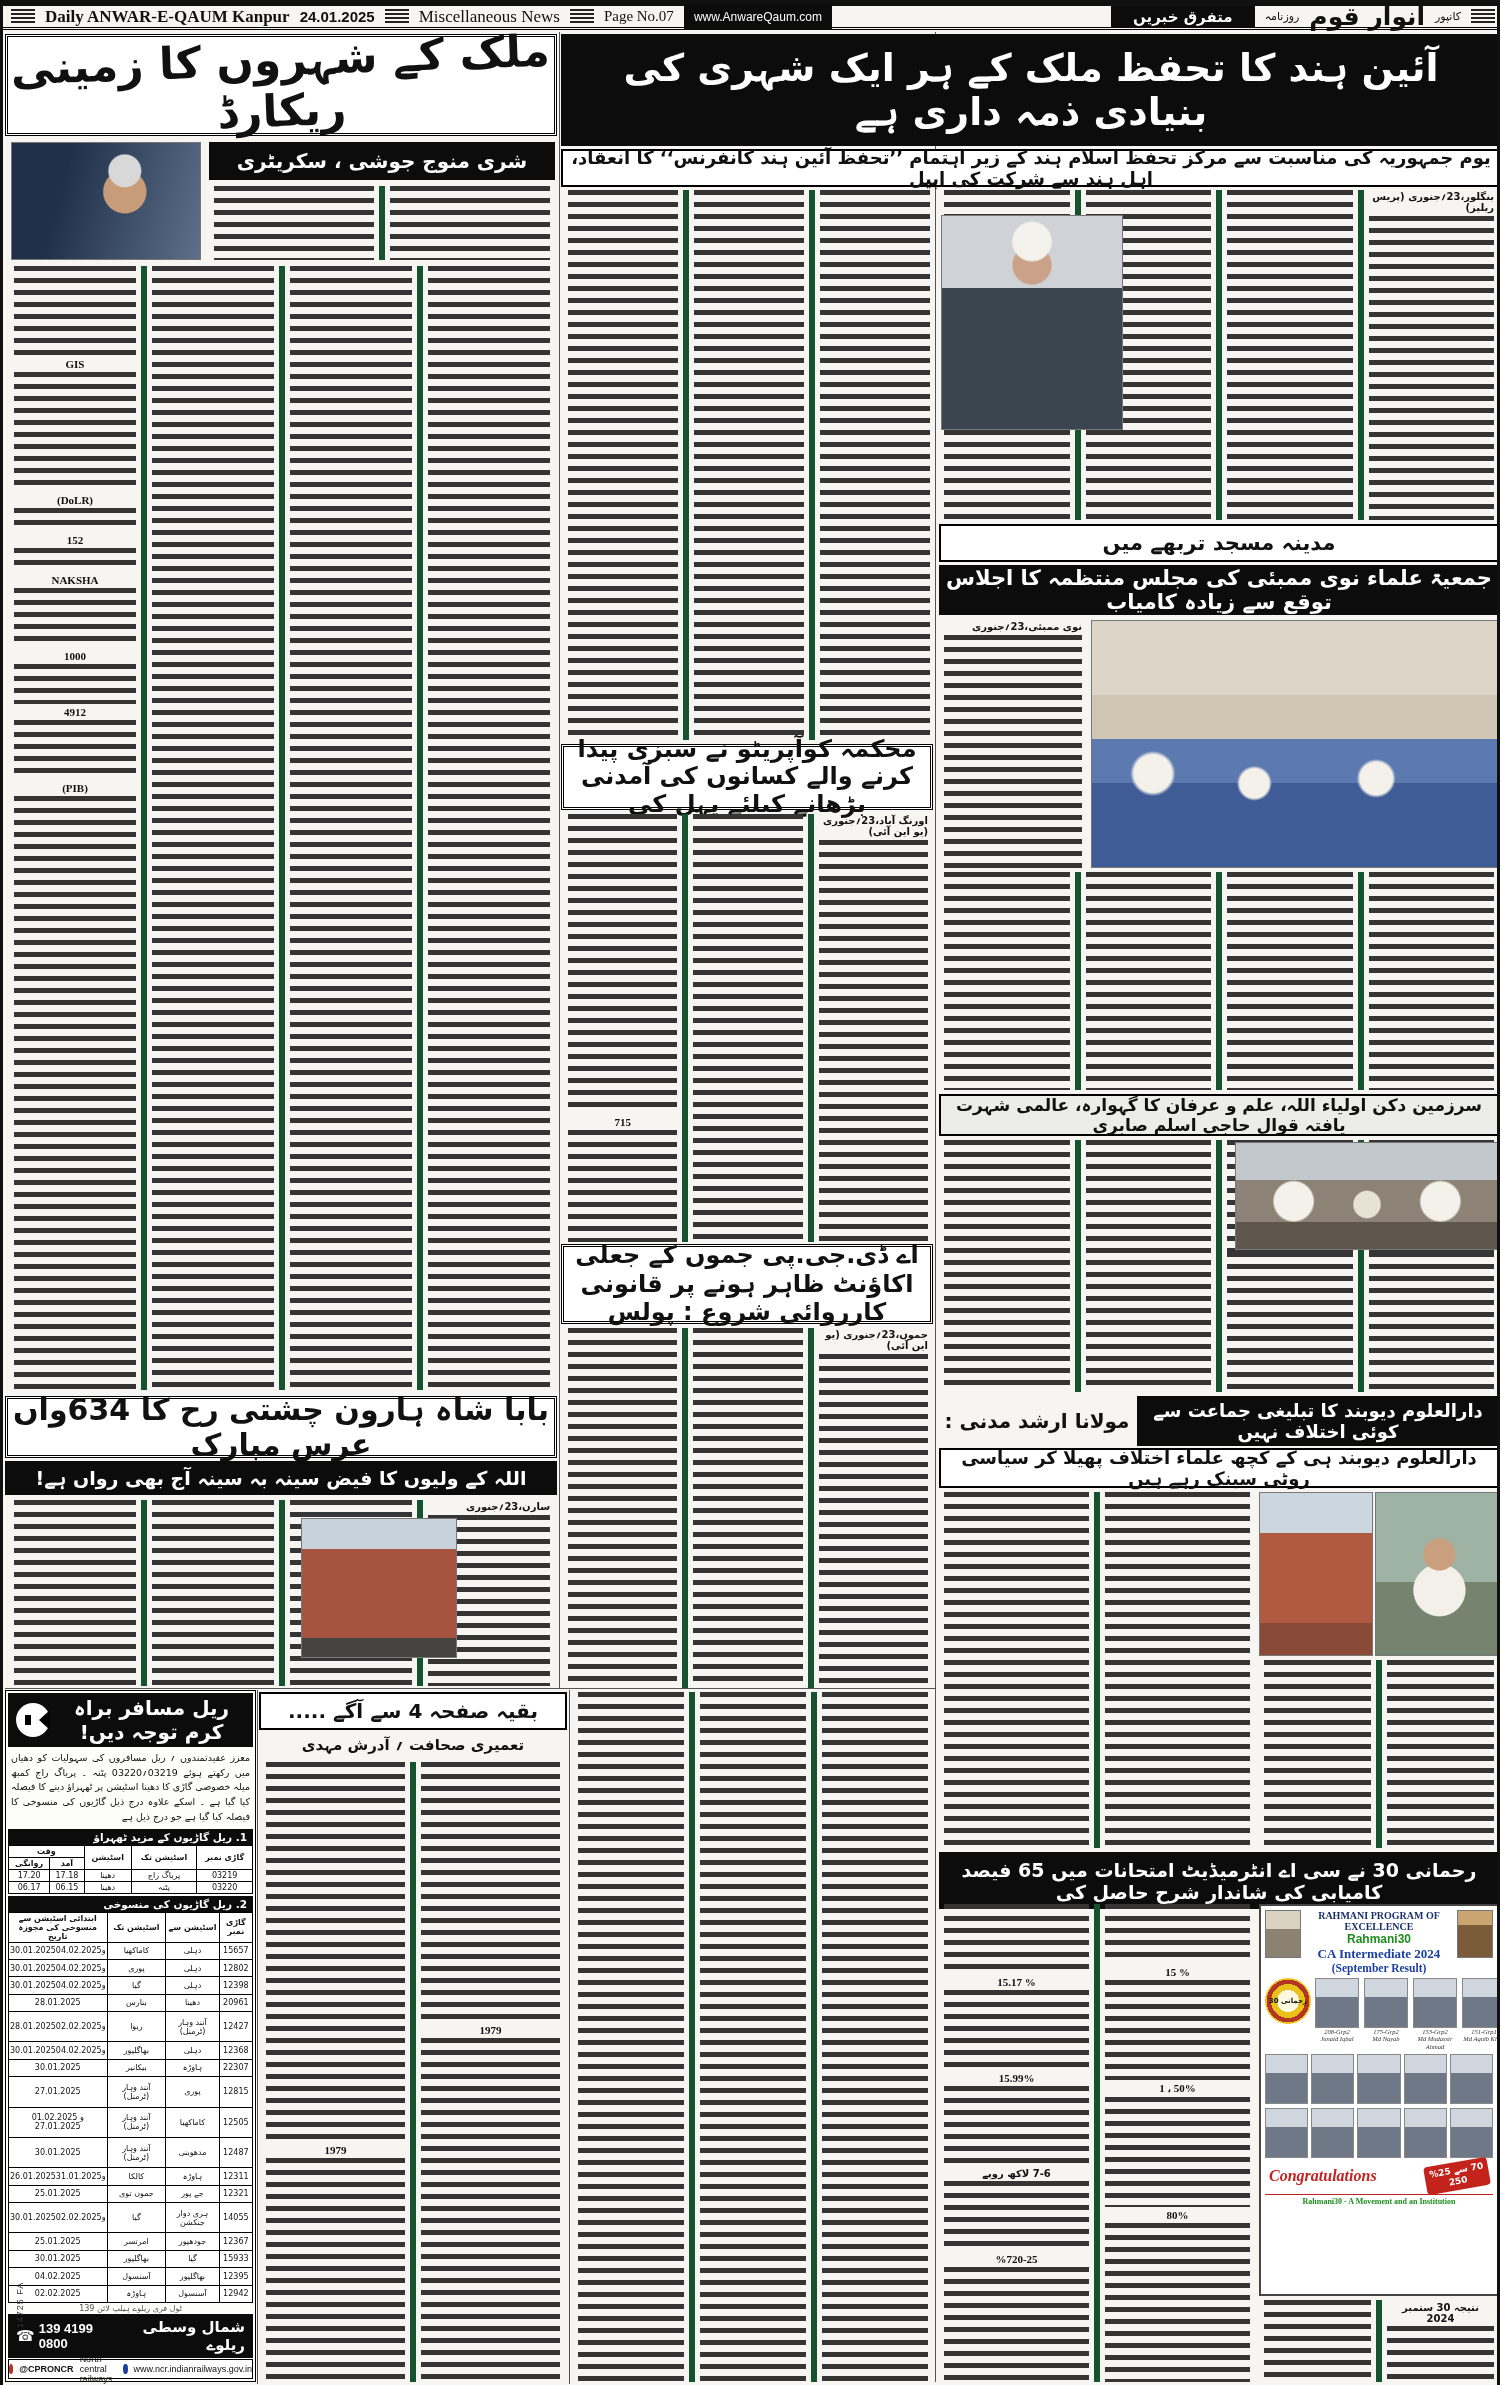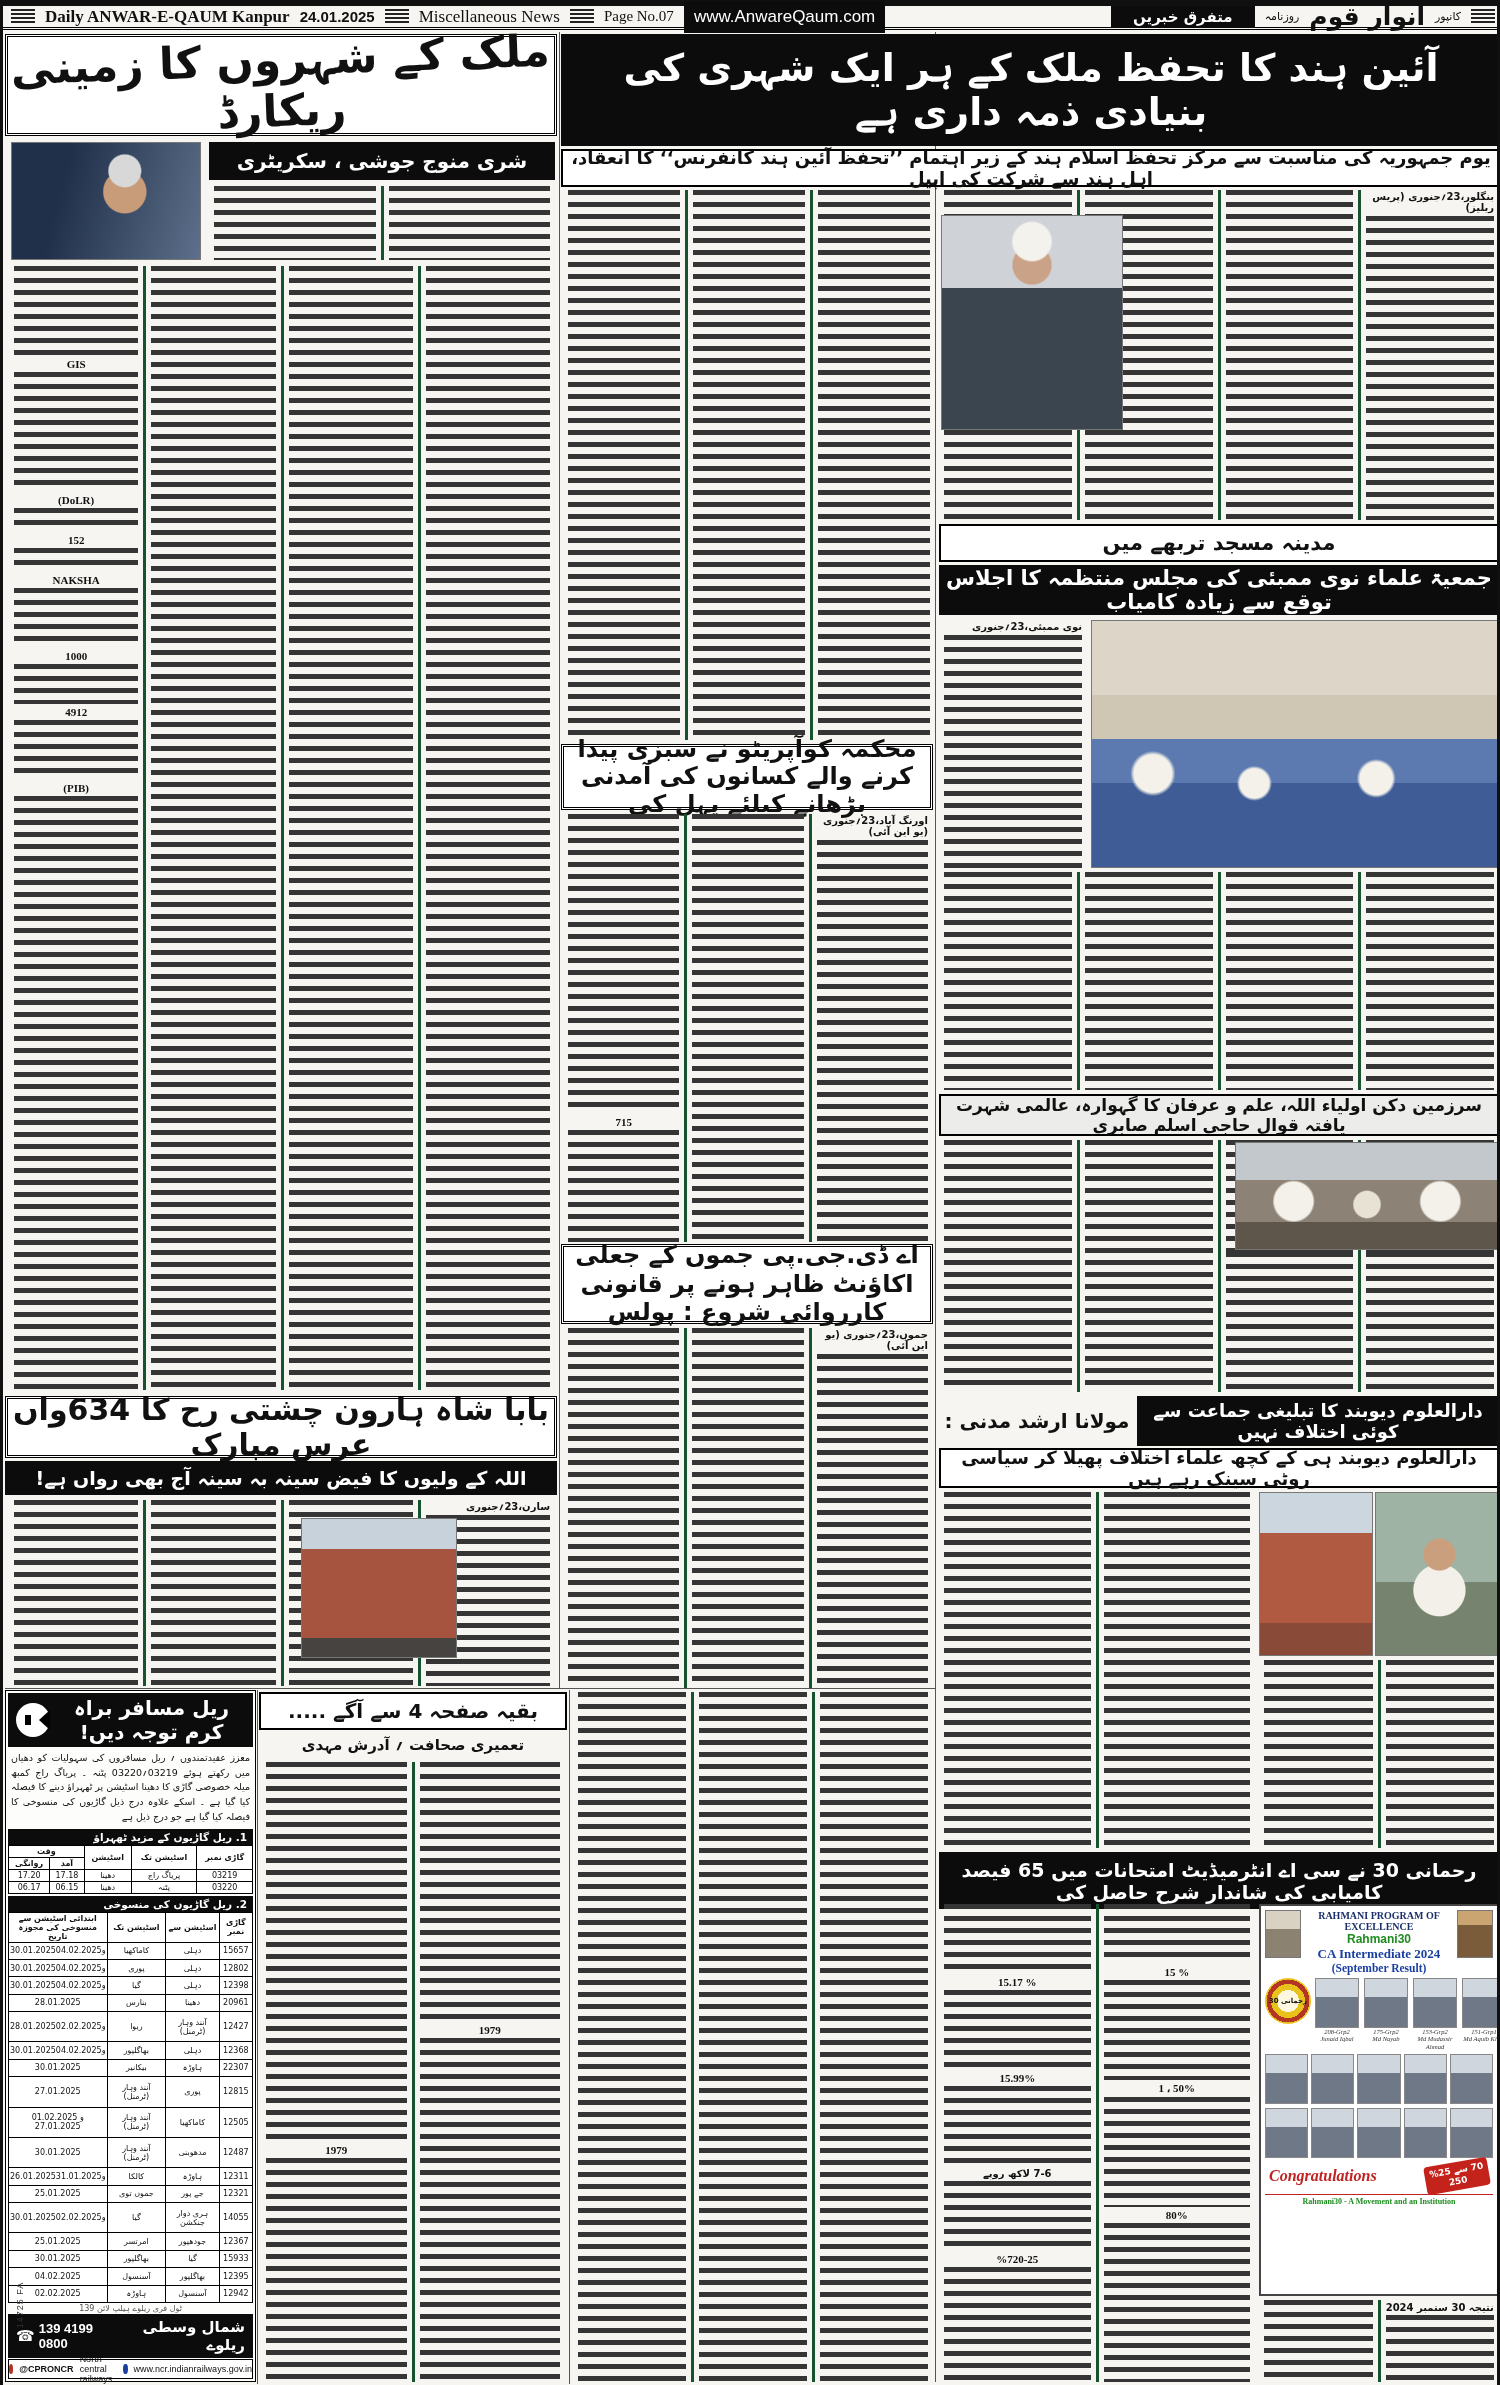--- a/index.html
+++ b/index.html
@@ -7,21 +7,21 @@
 #page{position:relative;width:1500px;height:2385px;margin:0 auto;background:#f6f5f1;border-left:3px solid #101010;border-right:3px solid #101010;overflow:hidden}
 .abs{position:absolute}
 .u{font-family:"DejaVu Sans",sans-serif;direction:rtl}
 .en{font-family:"Liberation Serif",serif}
 .rev{background:#0c0c0c;color:#fff}
 .bx{border:2px solid #000;background:#fff}
 .bx3{border:3px double #000;background:#fff}
 .ctr{display:flex;align-items:center;justify-content:center;text-align:center}
 .cols{display:flex;flex-direction:row-reverse}
 .col{flex:1;display:flex;flex-direction:column;padding:0 5px;min-width:0}
-.col+.col{border-right:3px solid #14532d}
+.col+.col{border-right:6px solid #14532d}
 .ft{flex:1;background-image:repeating-linear-gradient(180deg,#353535 0 5px,rgba(0,0,0,0) 5px 12px)}
 .ftx{background-image:repeating-linear-gradient(180deg,#353535 0 5px,rgba(0,0,0,0) 5px 12px)}
 .dl{font-size:10px;font-weight:bold;padding:1px 0 3px;text-align:right}
 .tok{font-family:"Liberation Serif",serif;font-size:11px;font-weight:bold;text-align:center;direction:ltr;padding:2px 0;background:#f6f5f1}
 .toku{font-size:10px;font-weight:bold;text-align:center;padding:2px 0;background:#f6f5f1}
 .ph{border:1px solid #777;background:#cfcfcf}
 .vr{position:absolute;width:0;border-left:1px solid #555}
 .hr{position:absolute;height:0;border-top:1px solid #555}
 .lns{width:24px;height:15px;background:repeating-linear-gradient(180deg,#222 0 2px,rgba(0,0,0,0) 2px 4px);flex:none}
 table{border-collapse:collapse;width:100%;direction:rtl;font-family:"DejaVu Sans",sans-serif;background:#fff}
@@ -43,21 +43,21 @@
 <div id="page">
 
   <div class="abs" style="left:0;top:0;width:1500px;height:30px;border-top:6px solid #101010;border-bottom:3px double #000;display:flex;align-items:center;gap:10px;padding:0 8px;background:#f6f5f1">
     <span class="lns"></span>
     <span class="en" style="font-size:17px;font-weight:bold">Daily ANWAR-E-QAUM Kanpur</span>
     <span style="font-size:15px;font-weight:bold">24.01.2025</span>
     <span class="lns"></span>
     <span class="en" style="font-size:17px">Miscellaneous News</span>
     <span class="lns"></span>
     <span class="en" style="font-size:15px">Page No.07</span>
-    <span class="rev" style="font-size:17px;padding:6px 10px">www.AnwareQaum.com</span>
+    <span class="rev" style="font-size:12px;padding:6px 10px">www.AnwareQaum.com</span>
     <span style="flex:1"></span>
     <span class="rev u" style="font-size:15px;font-weight:bold;padding:2px 22px">متفرق خبریں</span>
     <span class="u" style="font-size:11px">روزنامہ</span>
     <span class="u" style="font-size:25px;font-weight:700">انوار قوم</span>
     <span class="u" style="font-size:11px">کانپور</span>
     <span class="lns"></span>
   </div>
 
   <div class="vr" style="left:556px;top:32px;height:1656px"></div>
   <div class="vr" style="left:932px;top:32px;height:2350px"></div>

